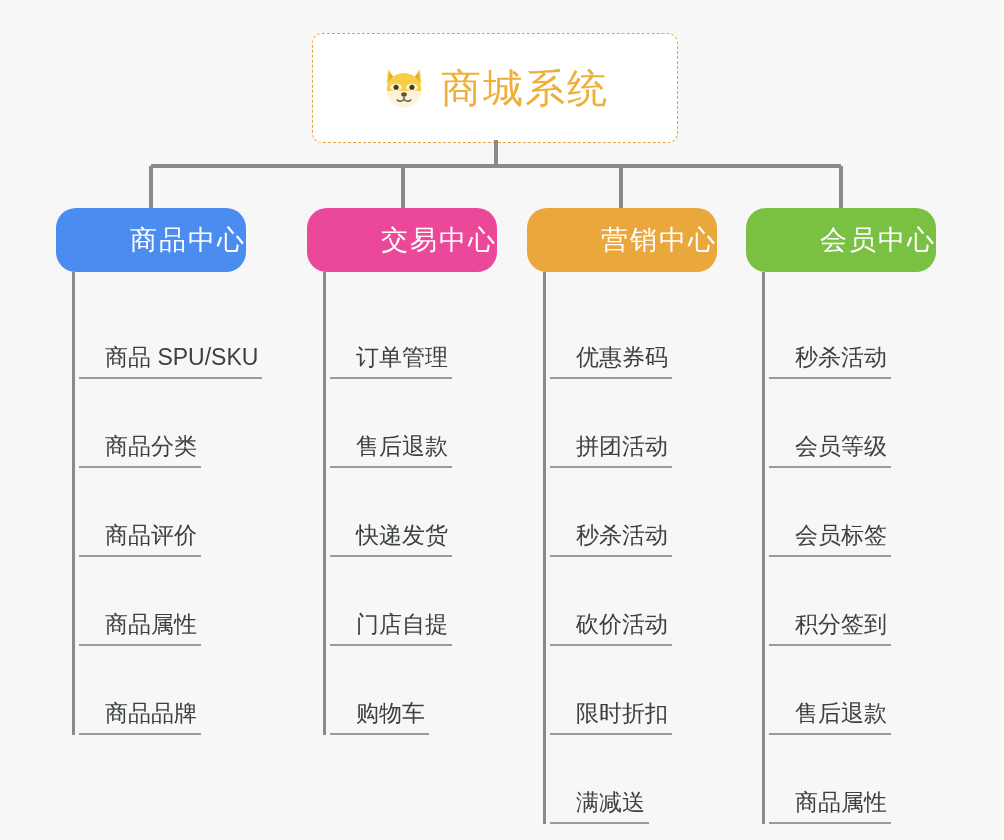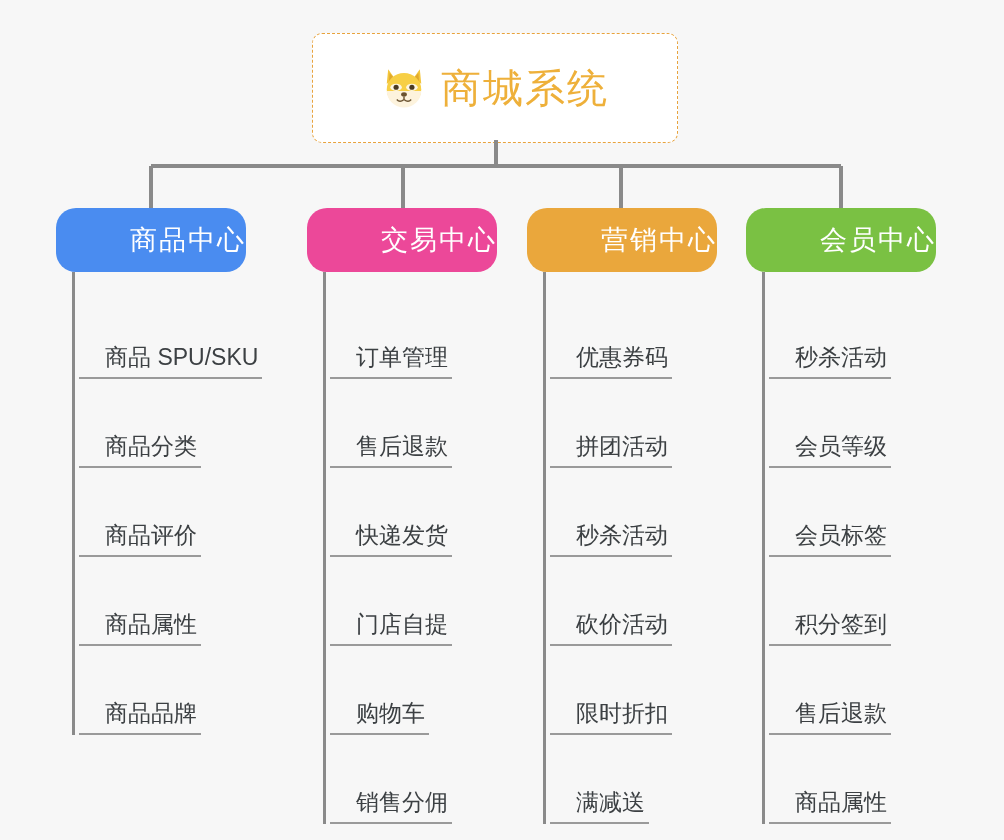--- a/index.html
+++ b/index.html
@@ -180,23 +180,20 @@
         </div>
       <div class="leaf">
           <span class="leaf-label">快递发货</span>
         </div>
       <div class="leaf">
           <span class="leaf-label">门店自提</span>
         </div>
       <div class="leaf">
           <span class="leaf-label">购物车</span>
         </div>
-      <div class="leaf">
-          <span class="leaf-label">销售分佣</span>
-        </div>
     </div>
   </div>
 
   <div class="column col-2">
     <div class="col-header" style="background:#eaa73c">
       <span>营销中心</span>
     </div>
     <div class="col-body">
       <div class="leaf">
           <span class="leaf-label">优惠券码</span>

